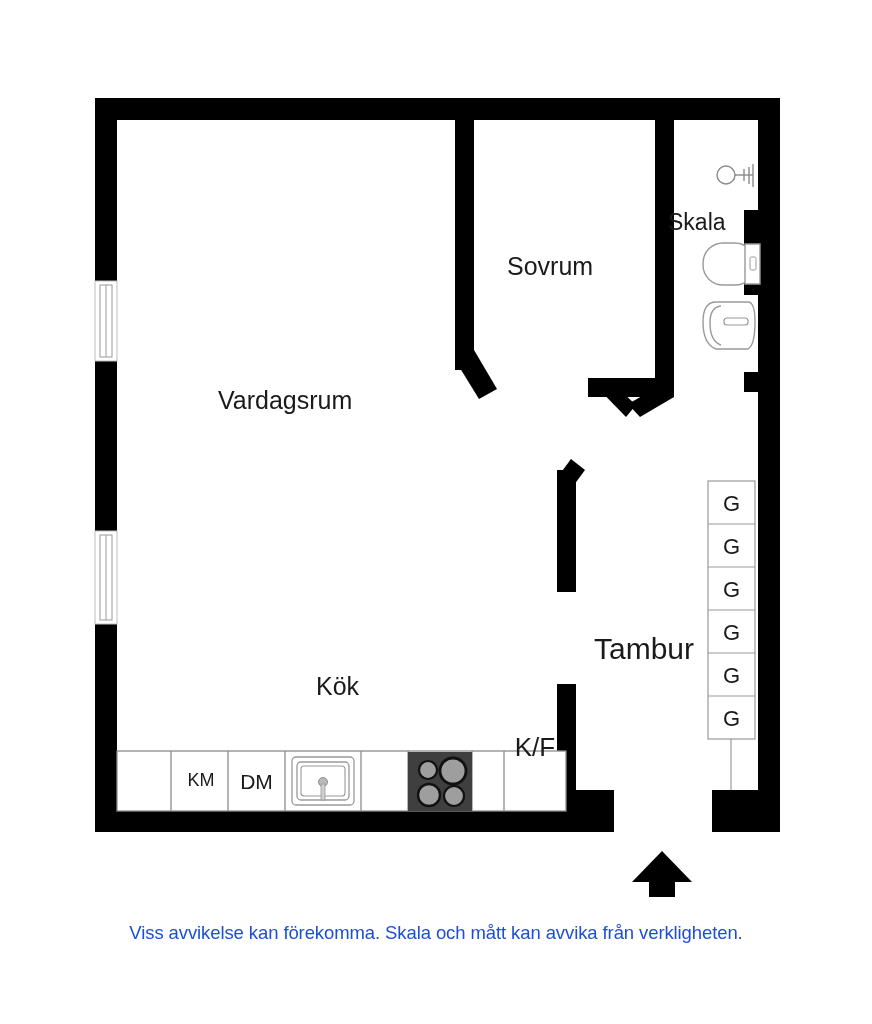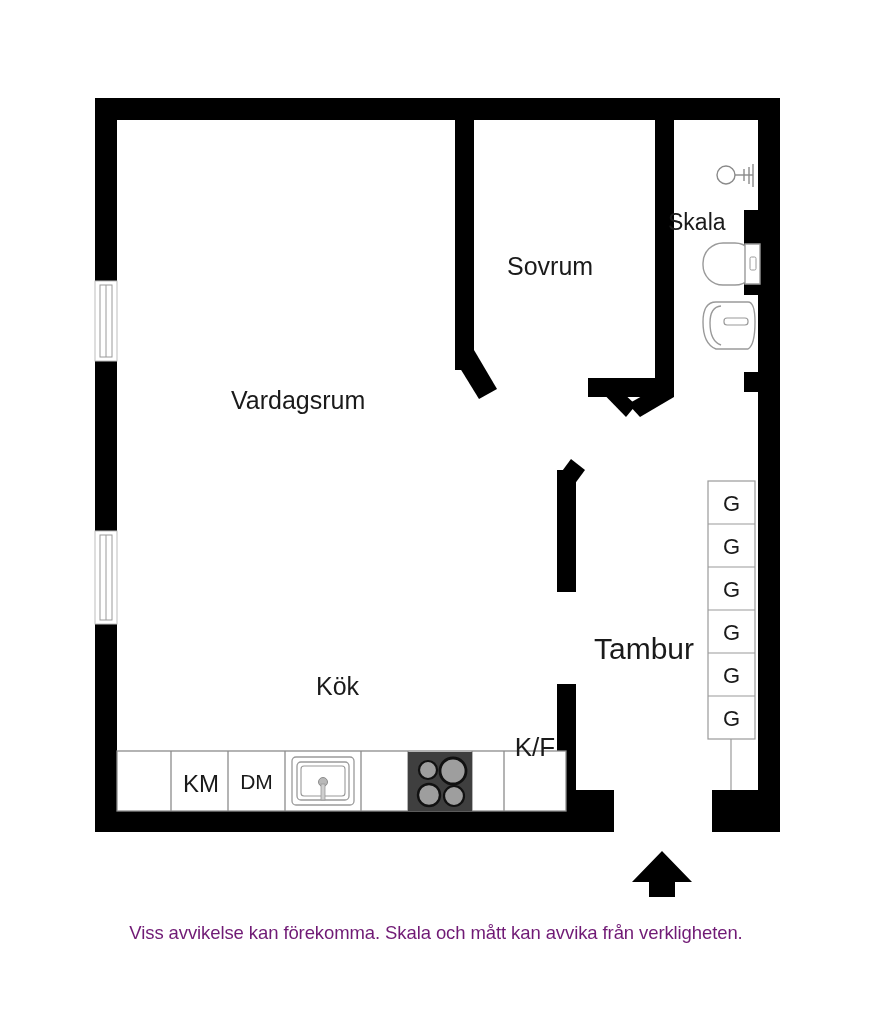--- a/index.html
+++ b/index.html
@@ -51,21 +51,21 @@
     font-weight: 400;
   }
   #disclaimer {
     position: absolute;
     left: 0;
     top: 922px;
     width: 872px;
     text-align: center;
     font-family: "Liberation Sans", sans-serif;
     font-size: 18.5px;
-    color: #701a75;
+    color: #1d4ed8;
     letter-spacing: -0.1px;
   }
   #footer-logos {
     position: absolute;
     left: 0;
     top: 952px;
     width: 872px;
     height: 60px;
   }
 </style>
@@ -196,31 +196,31 @@
       <path d="M721 306 Q710 307 710 323 Q710 341 721 345"></path>
       <rect x="724" y="318" width="24" height="7" rx="3" stroke-width="1.2"></rect>
     </g>
 
     <g fill="#000000">
       <polygon points="662,851 692,882 675,882 675,897 649,897 649,882 632,882"></polygon>
     </g>
 
   </svg>
 
-  <div class="room-label" style="left:231px; top:386px; font-size:25px;">Vardagsrum</div>
+  <div class="room-label" style="left:218px; top:386px; font-size:25px;">Vardagsrum</div>
 
   <div class="room-label" style="left:507px; top:252px; font-size:25px;">Sovrum</div>
 
   <div class="room-label" style="left:668px; top:209px; font-size:23px;">Skala</div>
 
   <div class="room-label" style="left:316px; top:672px; font-size:25px;">Kök</div>
 
   <div class="room-label" style="left:594px; top:632px; font-size:30px;">Tambur</div>
 
-  <div class="appliance-label" style="left:171px; top:770px; width:60px; font-size:24px;">KM</div>
+  <div class="appliance-label" style="left:171px; top:770px; width:60px; font-size:18px;">KM</div>
 
   <div class="appliance-label" style="left:228px; top:770px; width:57px; font-size:21px;">DM</div>
 
   <div class="appliance-label" style="left:504px; top:732px; width:62px; font-size:26px;">K/F</div>
 
   <div class="closet-label" style="left:708px; top:491px; width:47px; font-size:22px;">G</div>
   <div class="closet-label" style="left:708px; top:534px; width:47px; font-size:22px;">G</div>
   <div class="closet-label" style="left:708px; top:577px; width:47px; font-size:22px;">G</div>
   <div class="closet-label" style="left:708px; top:620px; width:47px; font-size:22px;">G</div>
   <div class="closet-label" style="left:708px; top:663px; width:47px; font-size:22px;">G</div>

